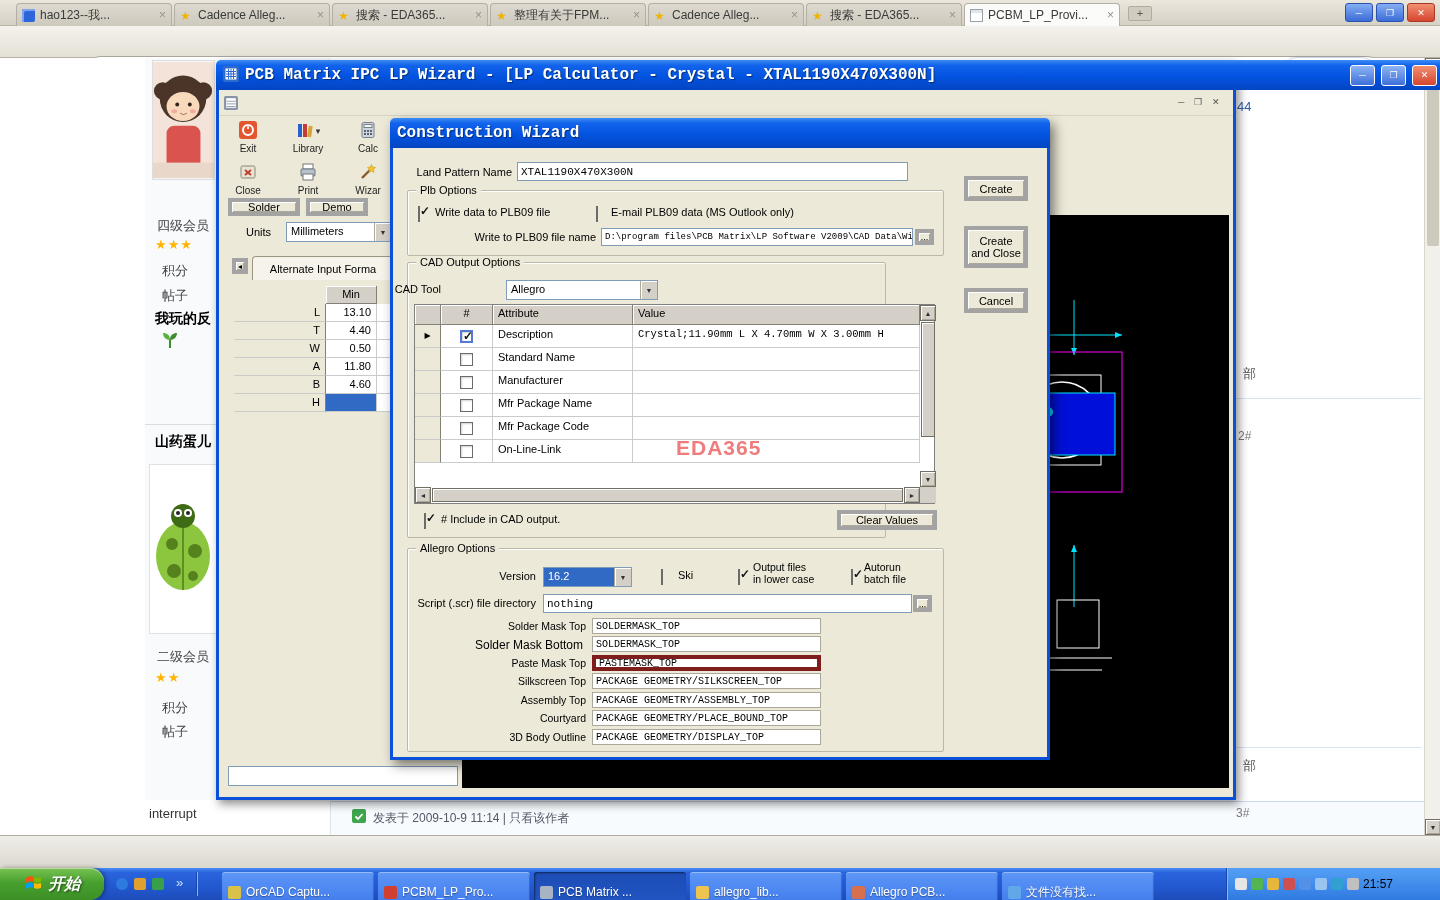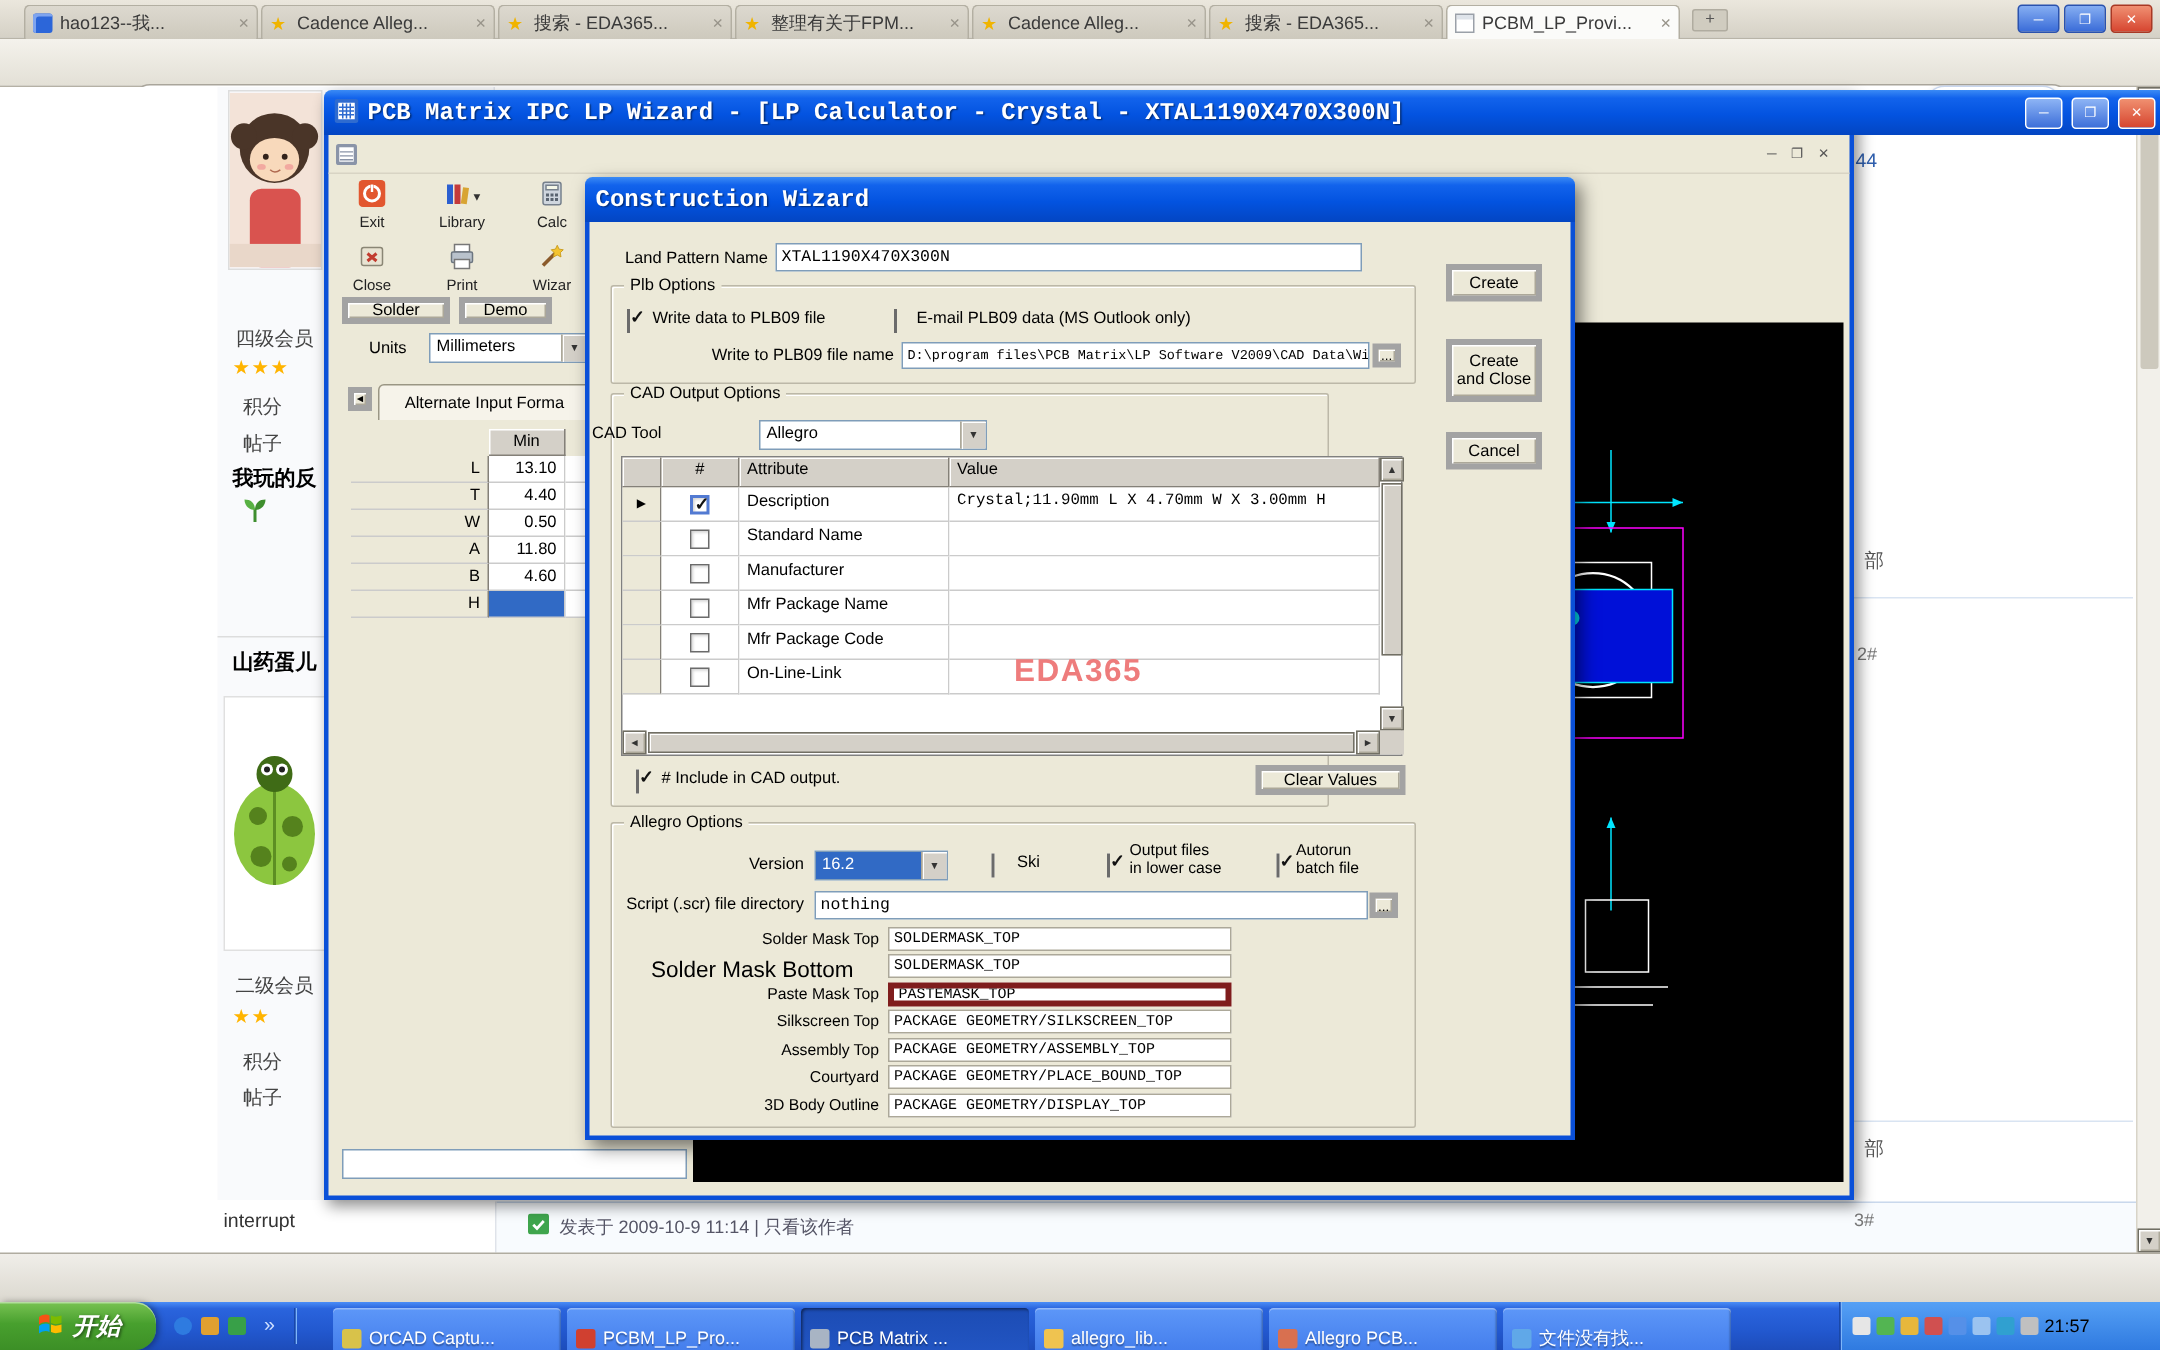--- a/index.html
+++ b/index.html
@@ -487,21 +487,21 @@
     <span class="a lbl" style="left:345px;top:24px;font-size:10.5px">in lower case</span>
     <span class="a chk on" style="left:439px;top:21px"></span>
     <span class="a lbl" style="left:456px;top:12px;font-size:10.5px">Autorun</span>
     <span class="a lbl" style="left:456px;top:24px;font-size:10.5px">batch file</span>
     <span class="a lbl" style="right:407px;top:48px">Script (.scr) file directory</span>
     <div class="a tf" style="left:135px;top:45px;width:369px;height:19px;font-size:11px">nothing</div>
     <div class="a cbtn" style="left:505px;top:46px;width:19px;height:17px;font-size:9px">...</div>
 
     <span class="a lbl" style="right:357px;top:71px;font-size:10.5px">Solder Mask Top</span>
     <div class="a tf" style="left:184px;top:69px;width:229px;height:16px;border:1px solid #aca899">SOLDERMASK_TOP</div>
-    <span class="a lbl" style="right:374px;top:89px;font-size:15px">Solder Mask Bottom</span>
+    <span class="a lbl" style="right:360px;top:89px;font-size:12px">Solder Mask Bottom</span>
     <div class="a tf" style="left:184px;top:87px;width:229px;height:16px;border:1px solid #aca899">SOLDERMASK_TOP</div>
     <span class="a lbl" style="right:357px;top:108px;font-size:10.5px">Paste Mask Top</span>
     <div class="a tf" style="left:184px;top:106px;width:229px;height:16px;border:4px solid #7f1d1d">PASTEMASK_TOP</div>
     <span class="a lbl" style="right:357px;top:126px;font-size:10.5px">Silkscreen Top</span>
     <div class="a tf" style="left:184px;top:124px;width:229px;height:16px;border:1px solid #aca899">PACKAGE GEOMETRY/SILKSCREEN_TOP</div>
     <span class="a lbl" style="right:357px;top:145px;font-size:10.5px">Assembly Top</span>
     <div class="a tf" style="left:184px;top:143px;width:229px;height:16px;border:1px solid #aca899">PACKAGE GEOMETRY/ASSEMBLY_TOP</div>
     <span class="a lbl" style="right:357px;top:163px;font-size:10.5px">Courtyard</span>
     <div class="a tf" style="left:184px;top:161px;width:229px;height:16px;border:1px solid #aca899">PACKAGE GEOMETRY/PLACE_BOUND_TOP</div>
     <span class="a lbl" style="right:357px;top:182px;font-size:10.5px">3D Body Outline</span>

